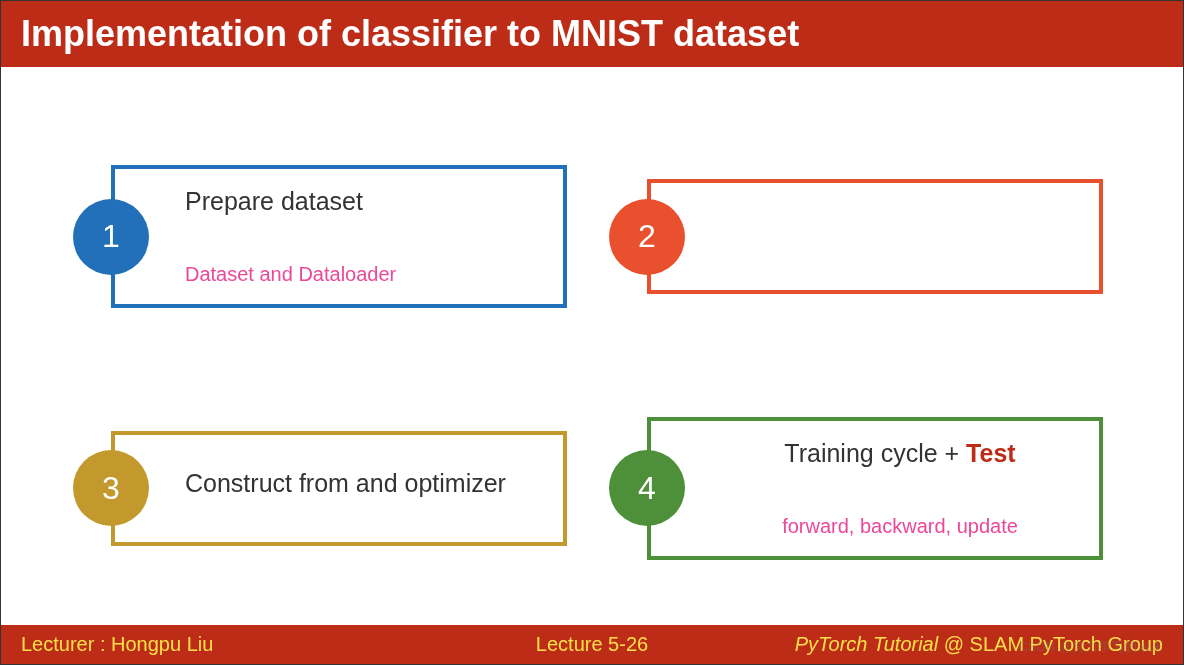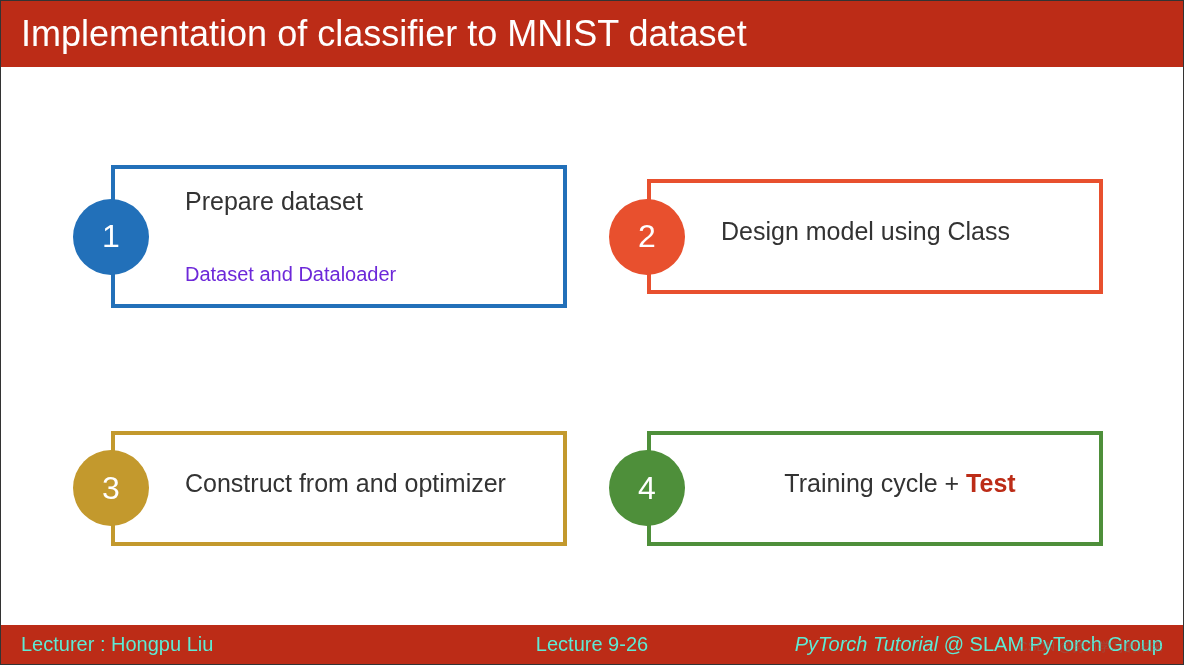--- a/index.html
+++ b/index.html
@@ -13,21 +13,21 @@
       height: 665px;
       background: white;
       position: relative;
       border: 1px solid #333;
     }
     .header {
       background: #bc2c17;
       color: white;
       padding: 12px 20px;
       font-size: 36px;
-      font-weight: 400;
+      font-weight: 700;
     }
     .content {
       position: absolute;
       top: 85px;
       left: 0;
       right: 0;
       bottom: 45px;
       padding: 60px 80px 40px 80px;
       display: grid;
       grid-template-columns: 1fr 1fr;
@@ -66,42 +66,42 @@
       gap: 37px;
     }
     .step-title {
       font-size: 25px;
       color: #333;
       margin-bottom: 10px;
       font-weight: 400;
     }
     .step-subtitle {
       font-size: 20px;
-      color: #6d28d9;
+      color: #ec4899;
       font-weight: 400;
     }
     .highlight {
       color: #bc2c17;
       font-weight: bold;
     }
     .step1 .circle { background: #2270b9; }
     .step1 .box { border-color: #2270b9; }
     .step2 .circle { background: #e8502e; }
     .step2 .box { border-color: #e8502e; }
     .step3 .circle { background: #c3992d; }
     .step3 .box { border-color: #c3992d; }
     .step4 .circle { background: #4e8f3a; }
     .step4 .box { border-color: #4e8f3a; text-align: center; }
     .footer {
       position: absolute;
       bottom: 0;
       left: 0;
       right: 0;
       background: #bc2c17;
-      color: #5eead4;
+      color: #fde047;
       padding: 8px 20px;
       display: flex;
       justify-content: space-between;
       font-size: 20px;
       align-items: center;
     }
     .footer-center {
       position: absolute;
       left: 50%;
       transform: translateX(-50%);
@@ -138,47 +138,47 @@
       <div class="step-title">Prepare dataset</div>
       <div class="step-subtitle">Dataset and Dataloader</div>
     </div>
   </div>
 
   <div class="step step2">
     <div class="circle">
       <span>2</span>
     </div>
     <div class="box">
-      <div class="step-title">Design model using Class</div>
     </div>
   </div>
 
   <div class="step step3">
     <div class="circle">
       <span>3</span>
     </div>
     <div class="box">
       <div class="step-title">Construct from and optimizer</div>
     </div>
   </div>
 
   <div class="step step4">
     <div class="circle">
       <span>4</span>
     </div>
     <div class="box">
       <div class="step-title">
         <span>Training cycle + </span><span class="highlight">Test</span>
       </div>
+      <div class="step-subtitle">forward, backward, update</div>
     </div>
   </div>
 
 </div>
 
 <div class="footer">
   <span>Lecturer : Hongpu Liu</span>
-  <span class="footer-center">Lecture 9-26</span>
+  <span class="footer-center">Lecture 5-26</span>
   <span class="footer-right">
     <span class="italic">PyTorch Tutorial</span><span> @ SLAM PyTorch Group</span>
   </span>
 </div>
 
 <div class="watermark">CSDN @努力学习的未来</div>
 
 </body></html>

